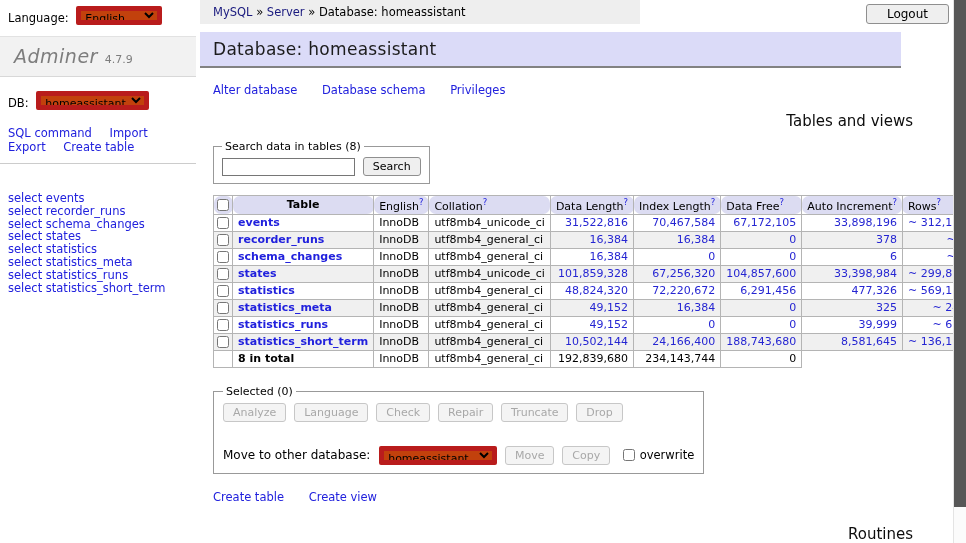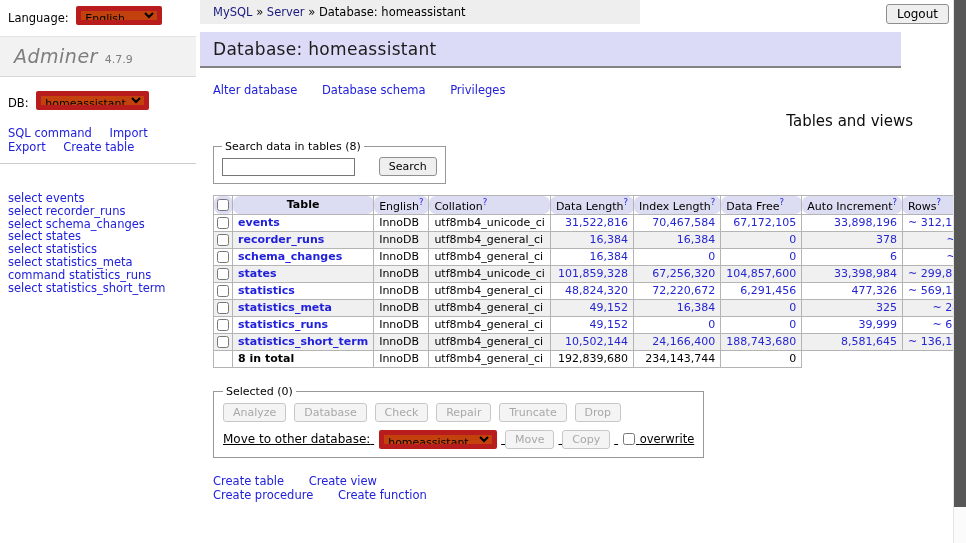--- a/index.html
+++ b/index.html
@@ -57,21 +57,21 @@
   button {
     font-family: "DejaVu Sans", sans-serif;
     font-size: 11px;
     background: #efefef;
     border: 1px solid #8f8f8f;
     border-radius: 3px;
     padding: 2px 9px;
     color: #000;
   }
   button:disabled { color: #a8a8a8; border-color: #c7c7c7; background: #f4f4f4; }
-  .logout-btn button { padding: 2px 10px; font-size: 12px; }
+  .logout-btn button { padding: 2px 20px; font-size: 12px; }
 
   .page-title {
     position: absolute; left: 200px; top: 32px;
     width: 701px; height: 36px;
     background: #dbdbf8;
     border-bottom: 2px solid #828282;
     line-height: 34px;
     padding-left: 13px;
     font-size: 17px;
     color: #1c1c1c;
@@ -90,21 +90,21 @@
     width: -moz-fit-content; width: fit-content;
   }
   legend { font-size: 11px; padding: 0 3px; }
   .search-fieldset input[type="text"] {
     width: 133px; height: 18px;
     border: 1px solid #767676;
     font-size: 11px; padding: 1px 3px;
     font-family: "DejaVu Sans", sans-serif;
     vertical-align: middle;
   }
-  .search-fieldset button { margin-left: 20px; vertical-align: middle; }
+  .search-fieldset button { margin-left: 4px; vertical-align: middle; }
 
   table { border-collapse: collapse; margin-top: 11px; font-size: 11px; }
   th, td {
     border: 1px solid #b4b4b4;
     padding: 1px 5px;
     height: 17px;
     white-space: nowrap;
     background: #fff;
   }
   thead th { background: #dcdcf2; font-weight: normal; text-align: left; border-radius: 7px; }
@@ -115,21 +115,21 @@
   a.tname { font-weight: bold; }
   td.num { text-align: right; }
   td.num a { color: #2525d2; }
   tfoot td { font-weight: normal; }
   tfoot .total-label { font-weight: bold; }
   tfoot td.num { color: #000; }
   input[type="checkbox"] { width: 12px; height: 12px; margin: 1px; vertical-align: middle; }
 
   .selected-fieldset { margin-top: 17px; padding: 5px 9px 8px; }
   .selected-buttons button { margin-right: 4px; }
-  .move-row { margin-top: 8px; font-size: 12px; text-decoration: underline; }
+  .move-row { margin-top: 24px; font-size: 12px; }
   .move-row select { width: 118px; margin: 0 4px 0 5px; vertical-align: middle; }
   .move-row button { margin-right: 4px; vertical-align: middle; }
   .overwrite-label { font-size: 11.5px; margin-left: 4px; white-space: nowrap; }
 
   .bottom-links { margin-top: 16px; }
   .routines-heading { margin-top: 21px; }
 
   
   .scrollbar {
     position: absolute; right: 0; top: 0;
@@ -166,21 +166,21 @@
 
   <hr class="sidebar-divider">
 
   <div class="table-links">
       <a>select events</a>
       <a>select recorder_runs</a>
       <a>select schema_changes</a>
       <a>select states</a>
       <a>select statistics</a>
       <a>select statistics_meta</a>
-      <a>command statistics_runs</a>
+      <a>select statistics_runs</a>
       <a>select statistics_short_term</a>
     </div>
 </div>
 
 <div class="breadcrumb">
   <a>MySQL</a>
   <span>»</span>
   <a>Server</a>
   <span>»</span>
   <span>Database: homeassistant</span>
@@ -329,36 +329,37 @@
         <td>utf8mb4_general_ci</td>
         <td class="num">192,839,680</td>
         <td class="num">234,143,744</td>
         <td class="num">0</td>
       </tr>
     </tfoot>
   </table>
 
   <fieldset class="selected-fieldset">
     <legend>Selected (0)</legend>
-    <div class="selected-buttons"><button disabled="">Analyze</button> <button disabled="">Database</button> <button disabled="">Check</button> <button disabled="">Repair</button> <button disabled="">Truncate</button> <button disabled="">Drop</button> </div>
+    <div class="selected-buttons"><button disabled="">Analyze</button> <button disabled="">Language</button> <button disabled="">Check</button> <button disabled="">Repair</button> <button disabled="">Truncate</button> <button disabled="">Drop</button> </div>
     <div class="move-row">
       <span>Move to other database:</span>
       <select>
         <option>homeassistant</option>
       </select>
       <button disabled="">Move</button>
       <button disabled="">Copy</button>
       <label class="overwrite-label">
         <input type="checkbox" style="">
         <span>overwrite</span>
       </label>
     </div>
   </fieldset>
 
   <div class="link-row bottom-links"><a>Create table</a> <a>Create view</a> </div>
 
+  <h3 class="routines-heading">Routines</h3>
   <div class="link-row"><a>Create procedure</a> <a>Create function</a> </div>
 
 </div>
 
 <div class="scrollbar">
   <div class="scrollbar-thumb"></div>
 </div>
 
 </body></html>

